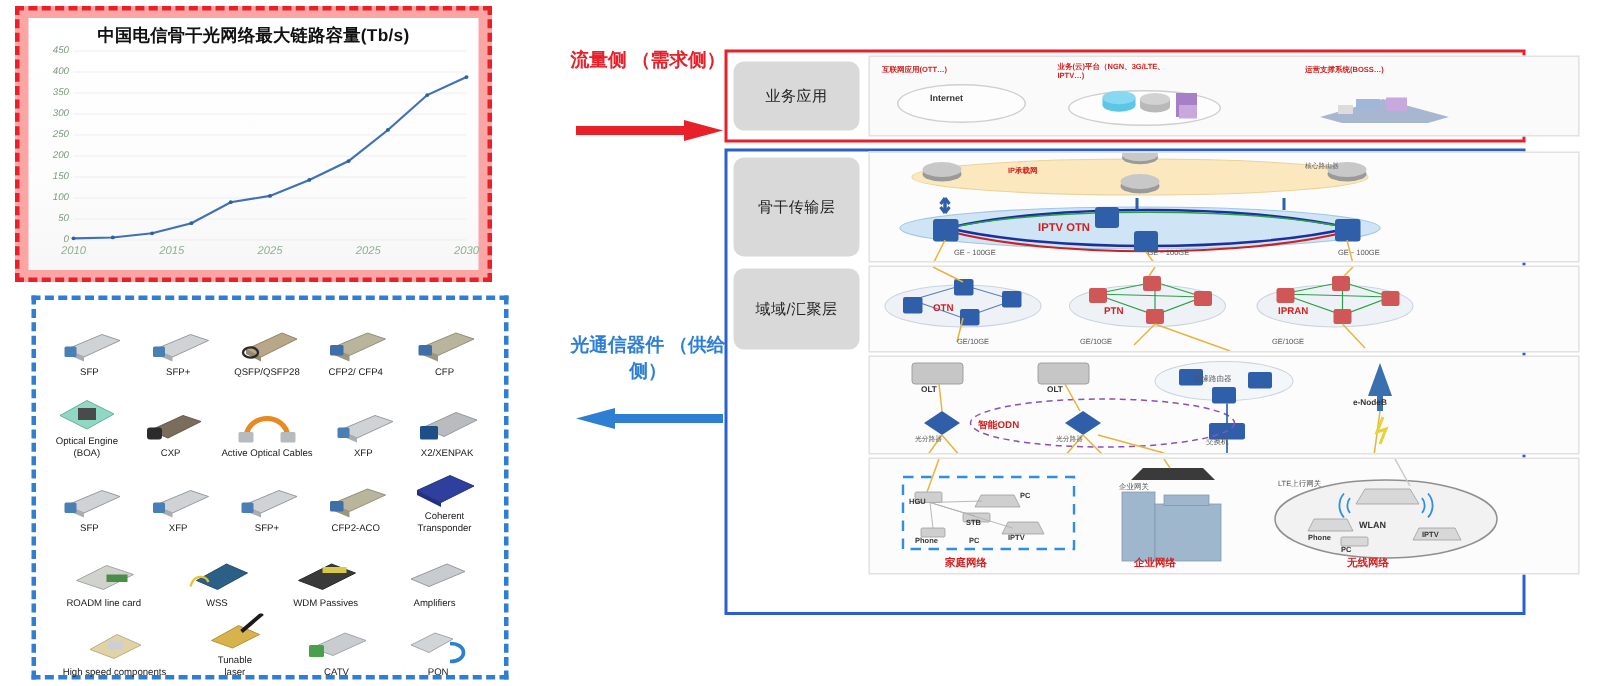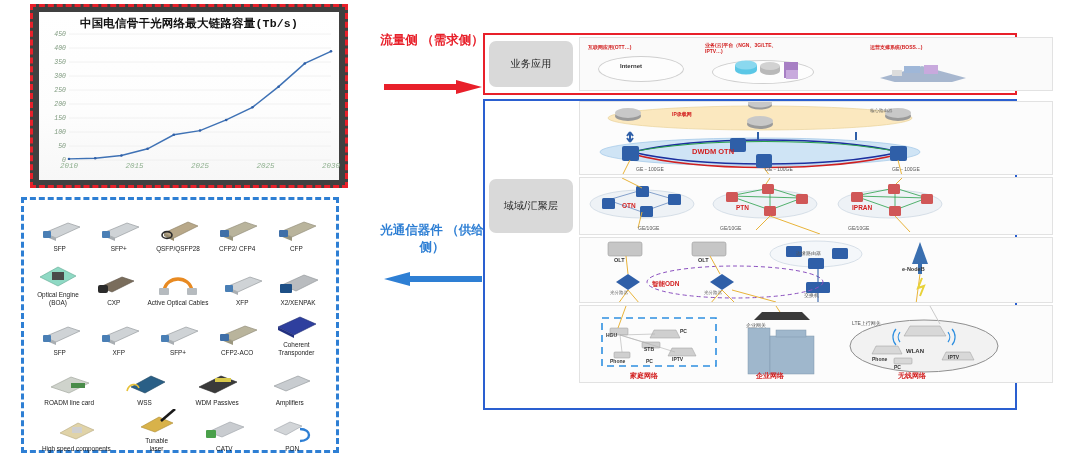--- a/index.html
+++ b/index.html
@@ -1,21 +1,21 @@
 <!DOCTYPE html>
 <html><head>
 <meta charset="utf-8">
 <style>
   html,body{margin:0;padding:0;background:#ffffff;}
   body{width:1080px;height:457px;position:relative;overflow:hidden;
        font-family:"Liberation Sans","DejaVu Sans",sans-serif;}
 
   
-  #chart-panel{position:absolute;left:30px;top:4px;width:318px;height:184px;
-    border:3px dashed #e8202a;background:#404040;box-sizing:border-box;font-family:Liberation Mono, monospace;}
+  #chart-panel{position:absolute;left:10px;top:4px;width:318px;height:184px;
+    border:3px dashed #e8202a;background:#fca5a5;box-sizing:border-box;}
   #chart-inner{position:absolute;left:6px;top:5px;right:6px;bottom:5px;
     background:linear-gradient(180deg,#ffffff 0%,#fdfdfd 60%,#f7f7f7 100%);}
   #chart-title{position:absolute;left:0;right:0;top:4px;text-align:center;
     font-size:11.5px;font-weight:bold;color:#111;letter-spacing:.2px;}
   #plot{position:absolute;left:30px;top:22px;right:8px;bottom:20px;}
   .ylab{position:absolute;right:100%;margin-right:3px;transform:translateY(-50%);
     font-size:6.5px;font-style:italic;color:#7f9a7f;white-space:nowrap;}
   .xlab{position:absolute;top:100%;margin-top:2px;transform:translateX(-50%);
     font-size:7.5px;font-style:italic;color:#8fb08f;white-space:nowrap;}
   #chart-svg{position:absolute;inset:0;width:100%;height:100%;overflow:visible;}
@@ -347,20 +347,21 @@
 
     <div class="nlab" style="left:290px;top:6px;">运营支撑系统(BOSS…)</div>
     <svg class="abs" style="left:296px;top:18px;" width="92" height="26">
       <polygon points="4,22 46,10 90,22 48,34" fill="#7b93b8" opacity=".65"></polygon>
       <rect x="28" y="10" width="16" height="7" fill="#9fb7d8"></rect>
       <rect x="48" y="9" width="14" height="9" fill="#c8a9dd"></rect>
       <rect x="16" y="14" width="10" height="6" fill="#dcdcdc"></rect>
     </svg>
   </div>
 
+  <div class="layer-lbl" style="top:72px;height:66px;">骨干传输层</div>
   <div class="rowbox plain" style="top:68px;height:74px;">
     <svg class="abs" style="left:0;top:0;" width="434" height="74">
       <ellipse cx="180" cy="16" rx="152" ry="12" fill="#fbe8bf" stroke="#e9d39b" stroke-width=".7"></ellipse>
       <ellipse cx="180" cy="50" rx="160" ry="14" fill="#cfe4f5" stroke="#9fc6e6" stroke-width=".7"></ellipse>
       <path d="M52,50 C120,34 250,34 320,50 C250,66 120,66 52,50 Z" fill="none" stroke="#1c2f9e" stroke-width="1.6"></path>
       <path d="M52,52 C120,70 250,70 320,52" fill="none" stroke="#cf2020" stroke-width="1.4"></path>
       <path d="M52,50 C120,36 250,36 320,50" fill="none" stroke="#29a04a" stroke-width="1.1"></path>
       <g fill="#9a9a9a">
         <ellipse cx="48" cy="14" rx="13" ry="5"></ellipse>
           <ellipse cx="48" cy="11" rx="13" ry="5" fill="#c8c8c8"></ellipse>
@@ -383,21 +384,21 @@
         <path d="M178,30 v8 M276,30 v8"></path>
       </g>
       <g stroke="#e8b33a" stroke-width="1" fill="none">
         <path d="M50,58 L42,74"></path>
           <path d="M184,66 L190,74"></path>
           <path d="M318,58 L322,74"></path>
       </g>
     </svg>
     <div class="nlab" style="left:92px;top:9px;">IP承载网</div>
     <div class="nlab gray" style="left:290px;top:6px;font-size:4.5px;">核心路由器</div>
-    <div class="nlab big" style="left:112px;top:45px;">DWDM OTN</div>
+    <div class="nlab big" style="left:112px;top:45px;">IPTV OTN</div>
     <div class="nlab gray" style="left:56px;top:64px;font-size:5px;">GE－100GE</div>
     <div class="nlab gray" style="left:185px;top:64px;font-size:5px;">GE－100GE</div>
     <div class="nlab gray" style="left:312px;top:64px;font-size:5px;">GE－100GE</div>
   </div>
 
   <div class="layer-lbl" style="top:146px;height:54px;">域域/汇聚层</div>
   <div class="rowbox plain" style="top:144px;height:58px;">
     <svg class="abs" style="left:0;top:0;" width="434" height="58">
       <ellipse cx="62" cy="26" rx="52" ry="14" fill="#eef2f6" stroke="#c9d4df" stroke-width=".7"></ellipse>
       <ellipse cx="185" cy="26" rx="52" ry="14" fill="#eef2f6" stroke="#c9d4df" stroke-width=".7"></ellipse>

